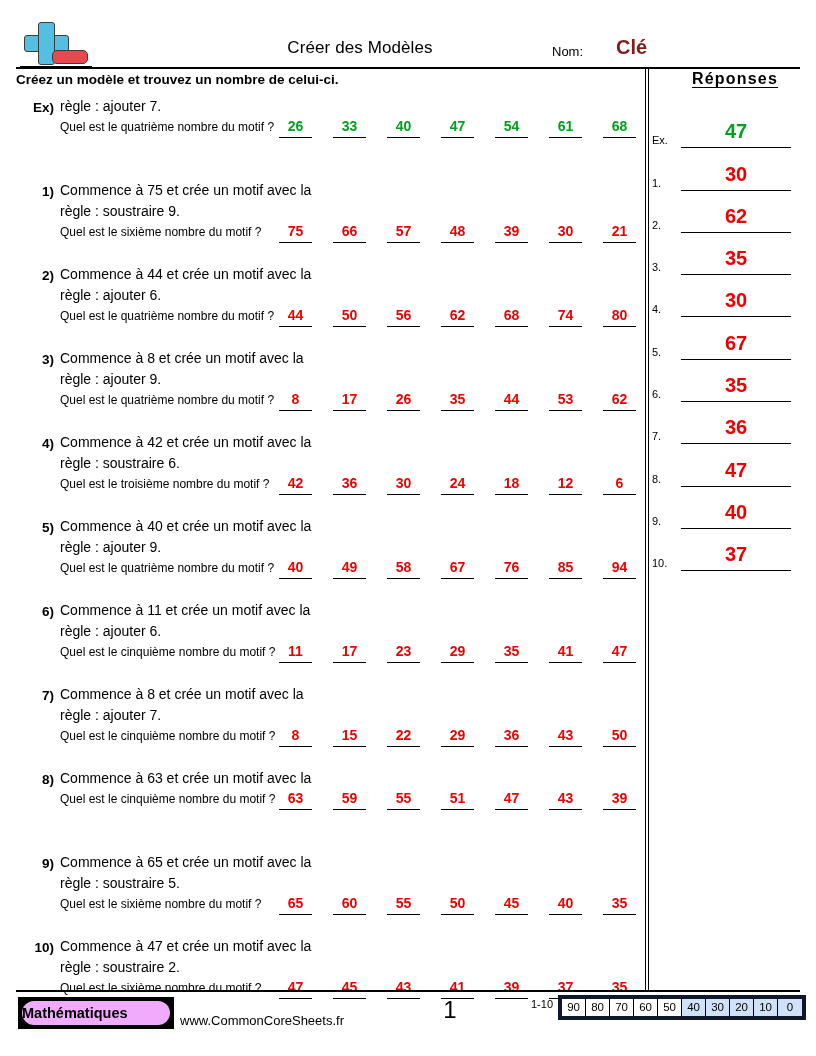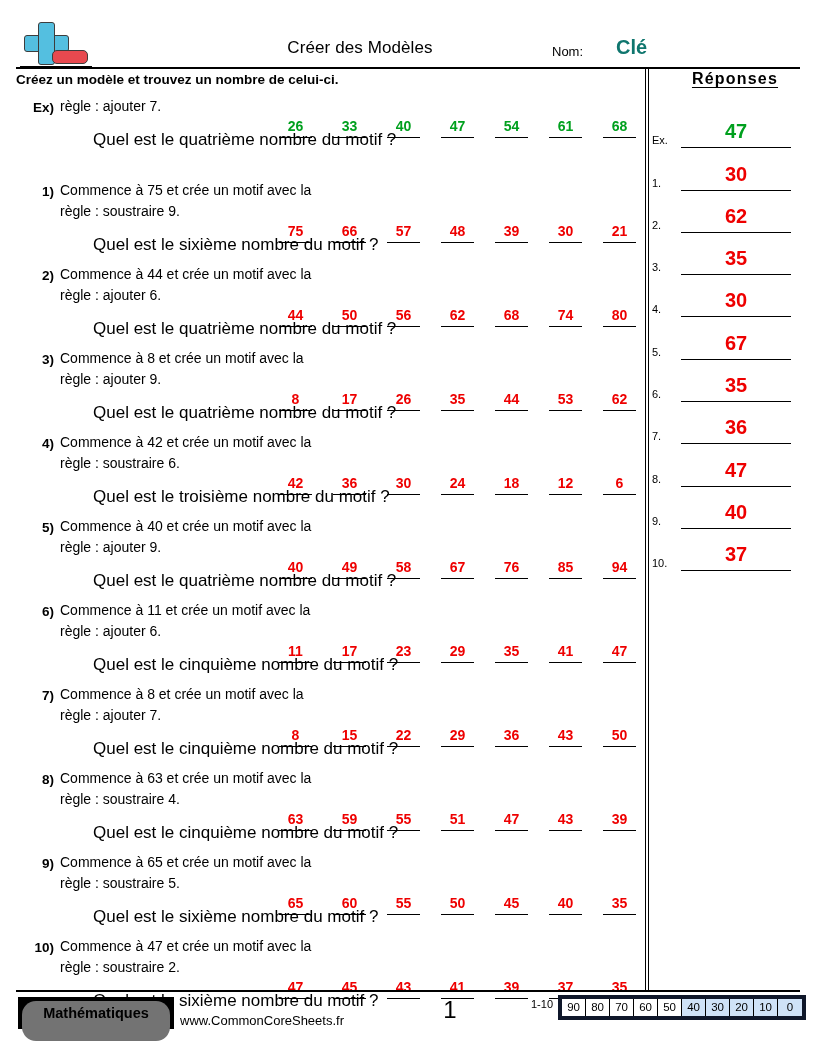--- a/index.html
+++ b/index.html
@@ -79,21 +79,21 @@
   .name-label {
     position: absolute;
     left: 552px; top: 44px;
     font-size: 13px;
   }
   .name-value {
     position: absolute;
     left: 616px; top: 36px;
     font-size: 20px;
     font-weight: bold;
-    color: #0f766e;
+    color: #7f1d1d;
     text-align: right;
   }
 
   .rule-top {
     position: absolute;
     left: 16px; top: 67px;
     width: 784px; height: 2px;
     background: #000;
   }
 
@@ -154,25 +154,24 @@
     font-size: 14px;
     line-height: 21px;
     white-space: nowrap;
   }
   .p-q-row {
     position: relative;
     height: 24px;
   }
   .p-question {
     position: absolute;
-    left: 0; top: 12px;
-    font-size: 17px;
+    left: 0; top: 0;
+    font-size: 12px;
     line-height: 21px;
     white-space: nowrap;
-    margin-left: 33px;
   }
   .blanks {
     position: absolute;
     right: 0; top: 0;
     display: flex;
     gap: 21px;
   }
   .blank {
     width: 33px;
     text-align: center;
@@ -225,24 +224,24 @@
   }
   .brand {
     position: absolute;
     left: 18px; top: 997px;
     width: 156px; height: 32px;
     background: #000000;
   }
   .brand-oval {
     position: absolute;
     left: 4px; top: 4px;
-    width: 148px; height: 40px;
-    background: #737373;
+    width: 148px; height: 24px;
+    background: #f0abfc;
     border-radius: 14px;
-    text-align: center;
+    text-align: left;
   }
   .brand-text {
     font-size: 14.5px;
     font-weight: bold;
     line-height: 24px;
     color: #000;
   }
   .site {
     position: absolute;
     left: 180px; top: 1013px;
@@ -457,21 +456,20 @@
             <div class="blank rd">43</div>
             <div class="blank rd">50</div>
           </div>
         </div>
       </div>
     </div>
     <div class="problem">
       <div class="p-num">8)</div>
       <div class="p-body">
         <div class="p-line">Commence à 63 et crée un motif avec la</div>
-        <div class="p-line">règle : soustraire 4.</div>
         <div class="p-q-row">
           <div class="p-question">Quel est le cinquième nombre du motif ?</div>
           <div class="blanks">
             <div class="blank rd">63</div>
             <div class="blank rd">59</div>
             <div class="blank rd">55</div>
             <div class="blank rd">51</div>
             <div class="blank rd">47</div>
             <div class="blank rd">43</div>
             <div class="blank rd">39</div>

